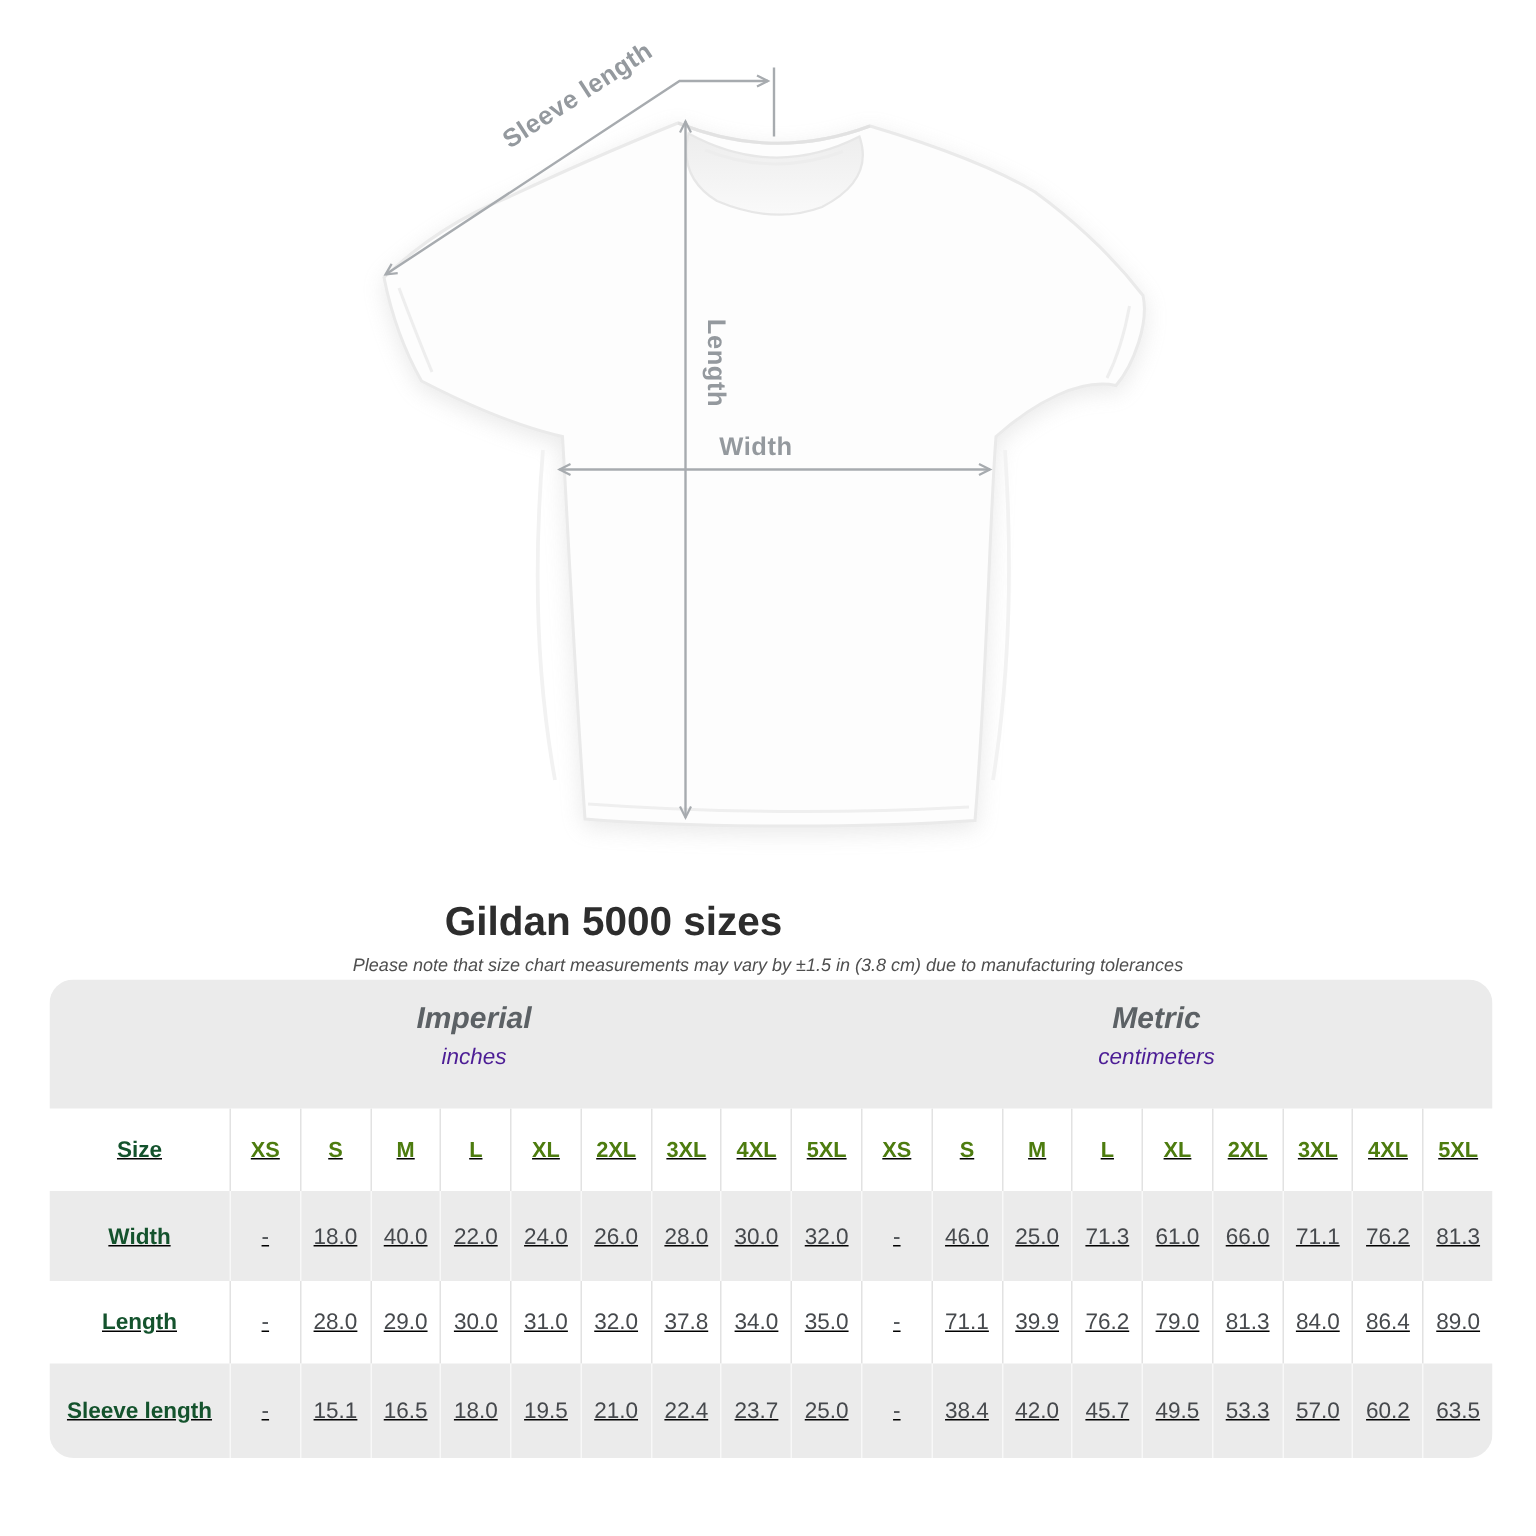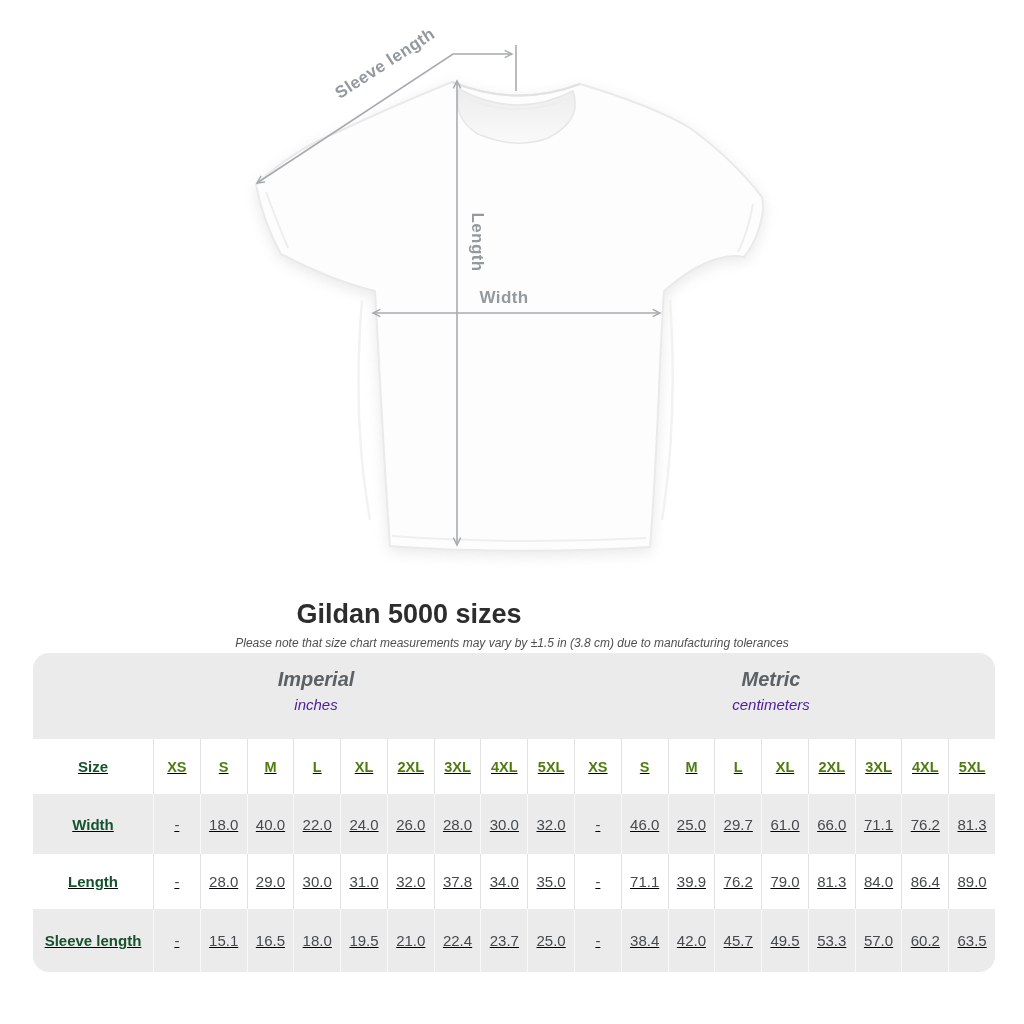--- a/index.html
+++ b/index.html
@@ -134,21 +134,21 @@
           <div class="val">40.0</div>
           <div class="val">22.0</div>
           <div class="val">24.0</div>
           <div class="val">26.0</div>
           <div class="val">28.0</div>
           <div class="val">30.0</div>
           <div class="val">32.0</div>
           <div class="val">-</div>
           <div class="val">46.0</div>
           <div class="val">25.0</div>
-          <div class="val">29.7</div>
+          <div class="val">71.3</div>
           <div class="val">61.0</div>
           <div class="val">66.0</div>
           <div class="val">71.1</div>
           <div class="val">76.2</div>
           <div class="val">81.3</div>
         </div>
         <div class="srow row-d1">
           <div class="lab">Length</div>
           <div class="val">-</div>
           <div class="val">28.0</div>

